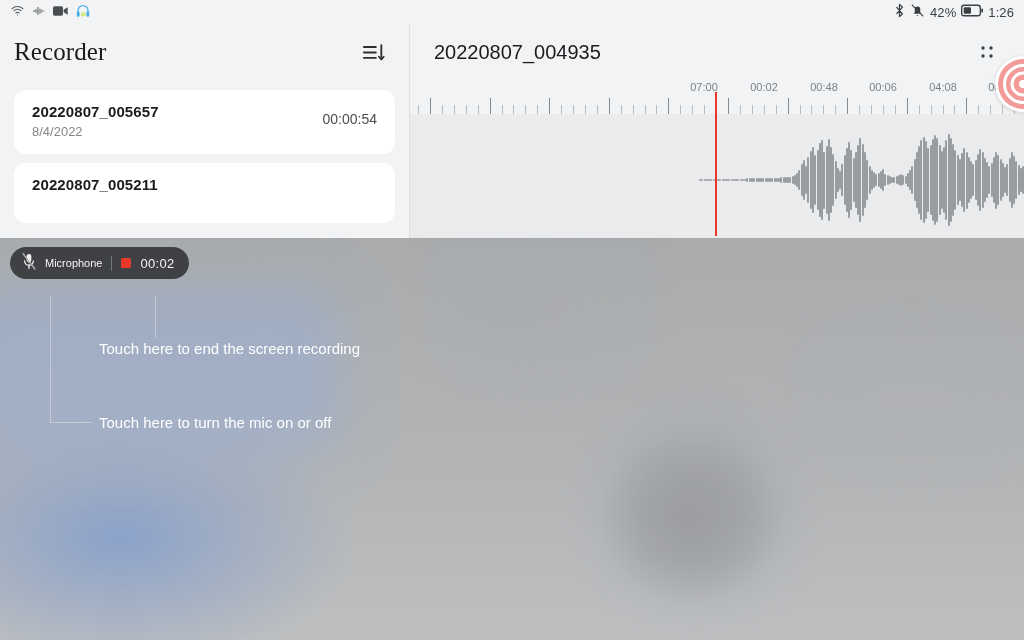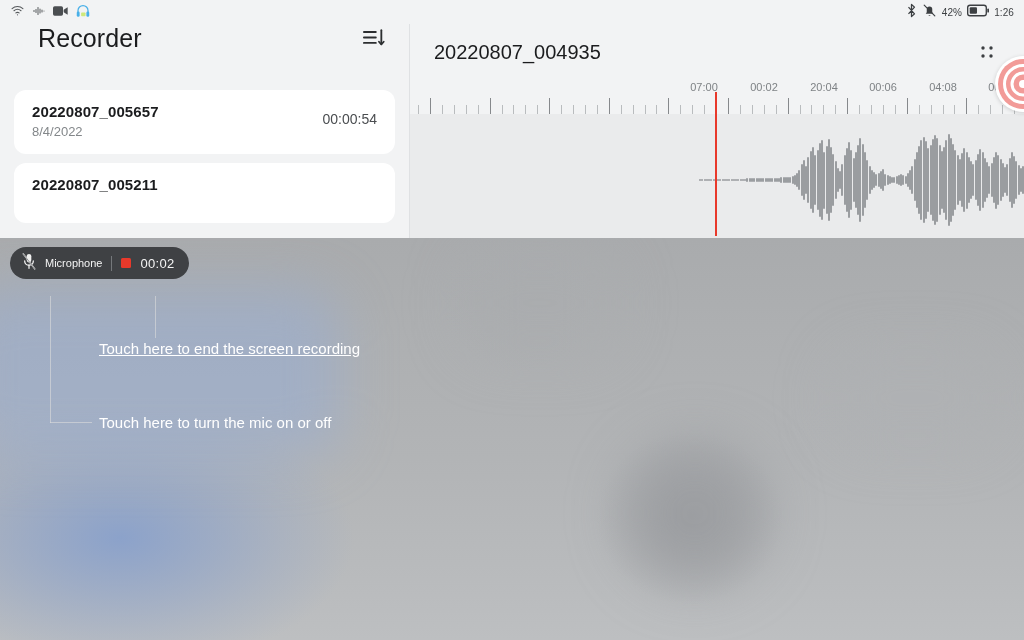--- a/index.html
+++ b/index.html
@@ -12,33 +12,33 @@
   }
 
   
   #status-bar{
     position:absolute; top:0; left:0; width:1024px; height:24px;
     background:#f2f3f4; display:flex; align-items:center;
     justify-content:space-between; padding:0 10px; z-index:5;
   }
   .sb-left{ display:flex; align-items:center; gap:7px; }
   .sb-right{ display:flex; align-items:center; gap:5px; }
-  .sb-text{ font-size:10px; color:#3c3f42; letter-spacing:.1px; }
+  .sb-text{ font-size:13px; color:#3c3f42; letter-spacing:.1px; }
 
   
   #app{ position:absolute; inset:0; display:flex; padding-top:24px; }
 
   
   #recorder-pane{
     width:410px; height:616px; background:#f2f3f4;
     border-right:1px solid #dfe1e3; position:relative;
   }
   #recorder-header{
-    height:56px; display:flex; 
-    justify-content:space-between; padding:0 22px 0 38px;
+    height:56px; display:flex; align-items:center;
+    justify-content:space-between; padding:0 22px 0 14px;font-family:Liberation Serif, serif;
   }
   #recorder-title{ font-size:25px; color:#1b1c1e; font-weight:400; letter-spacing:.1px; }
   #sort-icon{ width:26px; height:26px; display:flex; align-items:center; justify-content:center; }
 
   #search-bar{
     margin:6px 14px 0 14px; height:40px; background:#ffffff;
     border-radius:20px; display:flex; align-items:center;
     padding:0 16px; gap:11px;
   }
   #search-placeholder{ font-size:15.5px; color:#6f7376; }
@@ -227,21 +227,21 @@
               <circle cx="14" cy="14" r="1.7"></circle>
           </g>
         </svg>
       </div>
     </div>
 
     <div id="timeline">
       <div id="ruler-labels">
           <div class="ruler-label" style="left: 294px;">07:00</div>
           <div class="ruler-label" style="left: 354px;">00:02</div>
-          <div class="ruler-label" style="left: 414px;">20:04</div>
+          <div class="ruler-label" style="left: 414px;">00:48</div>
           <div class="ruler-label" style="left: 473px;">00:06</div>
           <div class="ruler-label" style="left: 533px;">04:08</div>
           <div class="ruler-label" style="left: 592px;">00:10</div>
         </div>
       <div id="ruler-ticks">
           <div class="tick minor" style="left: 8.08px;"></div>
           <div class="tick major" style="left: 20px;"></div>
           <div class="tick minor" style="left: 31.92px;"></div>
           <div class="tick minor" style="left: 43.84px;"></div>
           <div class="tick minor" style="left: 55.76px;"></div>
@@ -459,21 +459,21 @@
   <div class="blur-blob" style="left:-40px; top:50px; width:380px; height:170px; background:rgba(152,173,212,.55);"></div>
   <div class="blur-blob" style="left:620px; top:200px; width:150px; height:150px; border-radius:50%; background:rgba(148,150,153,.5);"></div>
   <div class="blur-blob" style="left:460px; top:10px; width:160px; height:110px; background:rgba(170,172,175,.45);"></div>
   <div class="blur-blob" style="left:830px; top:110px; width:170px; height:100px; background:rgba(176,178,181,.4);"></div>
 </div>
 
 <div class="guide-line" style="left:155px; top:296px; width:1px; height:42px;"></div>
 <div class="guide-line" style="left:50px;  top:296px; width:1px; height:127px;"></div>
 <div class="guide-line" style="left:50px;  top:422px; width:42px; height:1px;"></div>
 
-<div class="callout-text" style="left:99px; top:340px;text-decoration:underline;">Touch here to end the screen recording</div>
+<div class="callout-text" style="left:99px; top:340px;">Touch here to end the screen recording</div>
 <div class="callout-text" style="left:99px; top:414px;">Touch here to turn the mic on or off</div>
 
 <div id="mic-pill">
   <span>
     <svg width="14" height="17" viewBox="0 0 18 22">
       <rect x="6" y="1.2" width="6" height="11" rx="3" fill="#f0f0f0"></rect>
       <path d="M3.4 10.2a5.6 5.6 0 0 0 11.2 0" fill="none" stroke="#f0f0f0" stroke-width="1.7" stroke-linecap="round"></path>
       <path d="M9 15.8v4" stroke="#f0f0f0" stroke-width="1.7" stroke-linecap="round"></path>
       <path d="M1.6 1.2L16.4 20.6" stroke="#f0f0f0" stroke-width="1.8" stroke-linecap="round"></path>
       <path d="M1.6 1.2L16.4 20.6" stroke="#3f4144" stroke-width="0.7" stroke-linecap="round"></path>

